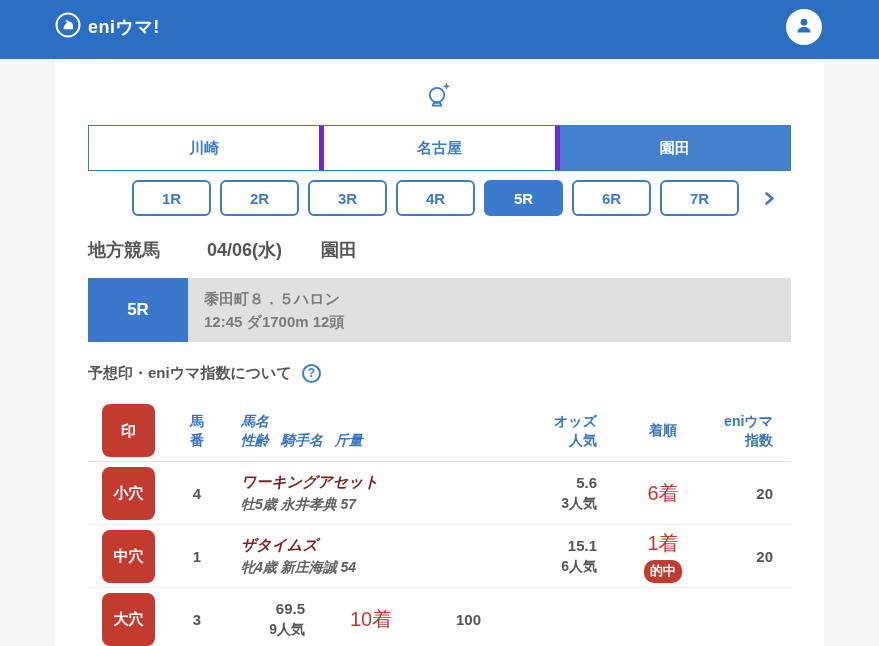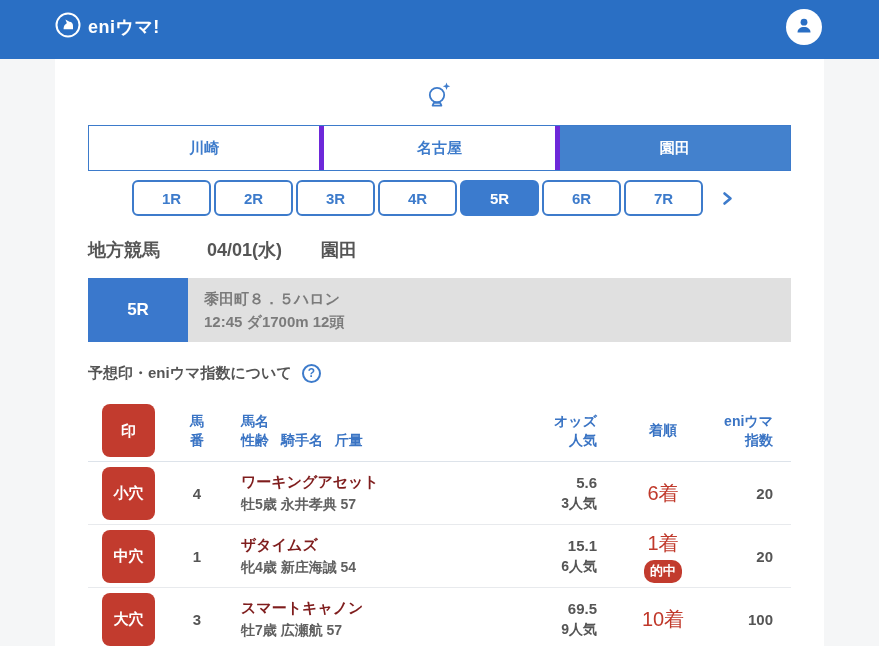--- a/index.html
+++ b/index.html
@@ -39,21 +39,21 @@
   }
   .venue-tab {
     flex: 1; display: flex; align-items: center; justify-content: center;
     font-size: 15px; font-weight: bold; color: #3D7BCB;
     border-left: 5px solid #6d28d9; cursor: pointer; background: #fff;
   }
   .venue-tab:first-child { border-left: none; }
   .venue-tab.active { background: #4381CD; color: #fff; }
 
   
-  .race-nav { margin-top: 9px; display: flex; align-items: center; gap: 3px; padding-left: 44px; height: 36px; }
+  .race-nav { margin-top: 9px; display: flex; align-items: center; gap: 9px; padding-left: 44px; height: 36px; }
   .race-btn {
     width: 79px; height: 36px; border: 2px solid #3D7BCB; border-radius: 6px;
     background: #fff; color: #3D7BCB; font-size: 15px; font-weight: bold;
     display: flex; align-items: center; justify-content: center; cursor: pointer;
   }
   .race-btn.active { background: #3B7BCE; border-color: #3B7BCE; color: #fff; }
   .nav-chevron { margin-left: 14px; display: flex; align-items: center; cursor: pointer; }
 
   
   .date-row { margin-top: 22px; font-size: 18px; font-weight: bold; color: #555; }
@@ -90,21 +90,21 @@
   }
   .trow { height: 63px; border-bottom: 1px solid #E8EAED; }
 
   .c-mark { width: 53px; flex-shrink: 0; }
   .mark-box {
     width: 53px; height: 53px; background: #C23B2E; border-radius: 8px;
     color: #fff; font-size: 15px; font-weight: bold;
     display: flex; align-items: center; justify-content: center;
   }
   .c-no   { width: 56px; margin-left: 14px; text-align: center; flex-shrink: 0; }
-  .c-name { flex: 1; margin-left: 16px; text-align: left; }
+  .c-name { flex: 1; margin-left: 16px; text-align: left; font-style: italic; }
   .c-name .sub { word-spacing: 8px; }
   .c-odds { width: 80px; text-align: right; flex-shrink: 0; }
   .c-result { width: 80px; margin-left: 26px; text-align: center; flex-shrink: 0;
               display: flex; flex-direction: column; align-items: center; justify-content: center; }
   .c-index { width: 88px; text-align: right; padding-right: 18px; flex-shrink: 0; }
 
   .cell-no { font-size: 15px; font-weight: bold; color: #555; }
   .h-name { font-size: 15px; font-weight: bold; color: #7f1d1d; }
   .h-details { font-size: 14px; font-weight: bold; color: #606060; margin-top: 4px; }
   .odds-val { font-size: 15px; font-weight: bold; color: #555; }
@@ -169,21 +169,21 @@
     <button class="race-btn">7R</button>
     <span class="nav-chevron">
       <svg width="15" height="17" viewBox="0 0 15 17" fill="none">
         <path d="M4.5 3.5 L10.5 8.5 L4.5 13.5" stroke="#3D7BCB" stroke-width="2.6" stroke-linecap="round" stroke-linejoin="round"></path>
       </svg>
     </span>
   </div>
 
   <div class="date-row">
     <span class="d1">地方競馬</span>
-    <span class="d2">04/01(水)</span>
+    <span class="d2">04/06(水)</span>
     <span class="d3">園田</span>
   </div>
 
   <div class="race-bar">
     <div class="race-bar-no">5R</div>
     <div class="race-bar-meta">
       <div>黍田町８．５ハロン</div>
       <div>12:45 ダ1700m 12頭</div>
     </div>
   </div>
@@ -256,24 +256,20 @@
         <span class="hit-badge">的中</span>
       </div>
       <div class="c-index index-val">20</div>
     </div>
 
     <div class="trow">
       <div class="c-mark">
         <div class="mark-box">大穴</div>
       </div>
       <div class="c-no cell-no">3</div>
-      <div class="c-name">
-        <div class="h-name">スマートキャノン</div>
-        <div class="h-details">牡7歳 広瀬航 57</div>
-      </div>
       <div class="c-odds">
         <div class="odds-val">69.5</div>
         <div class="odds-pop">9人気</div>
       </div>
       <div class="c-result">
         <span class="result-txt">10着</span>
 
       </div>
       <div class="c-index index-val">100</div>
     </div>

